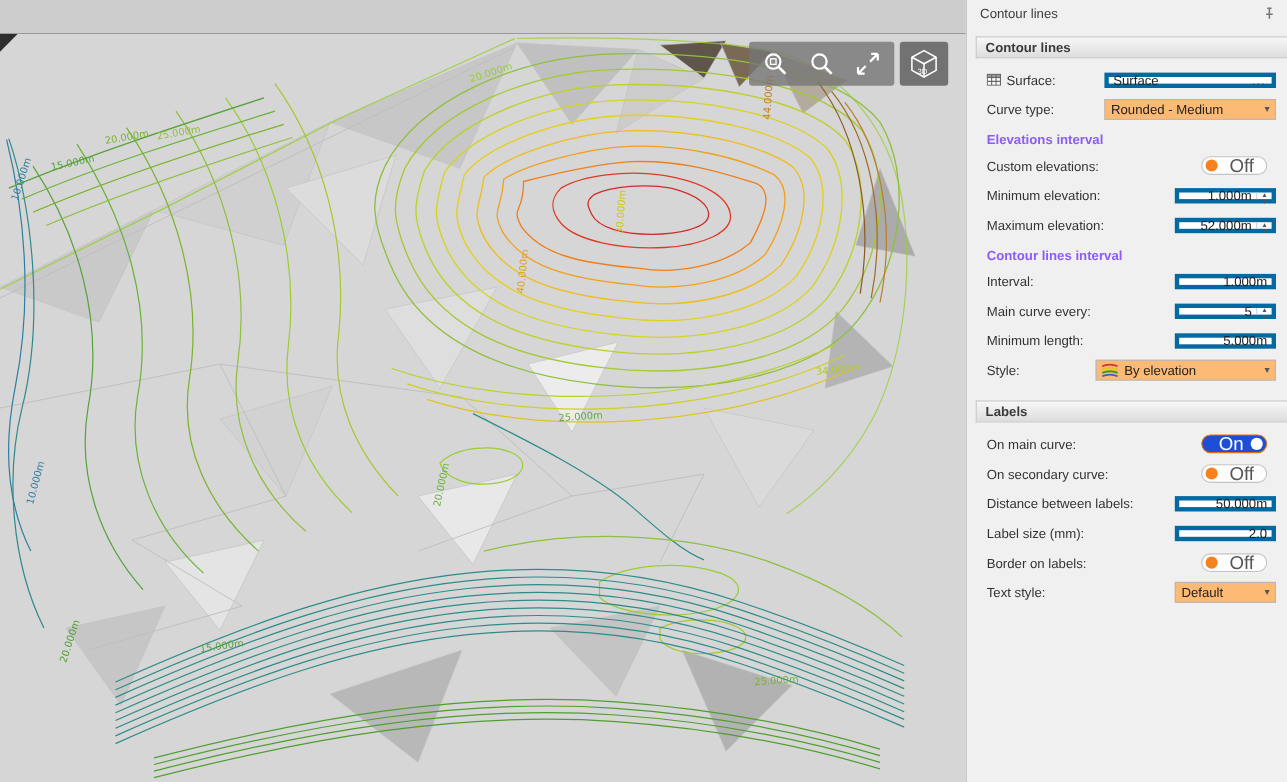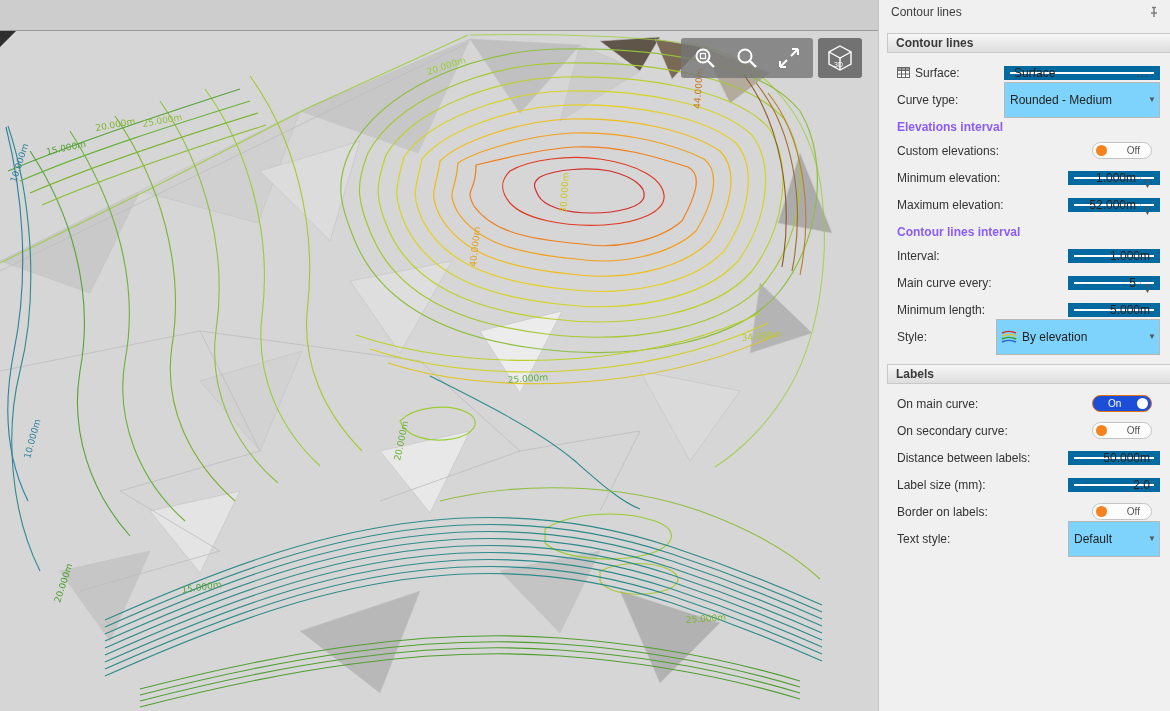--- a/index.html
+++ b/index.html
@@ -46,43 +46,43 @@
     border:1px solid #c9c9c9; border-right:none; box-sizing:border-box;
     display:flex; align-items:center; padding:0 8px;
     font-weight:bold; color:#3a3a3a;
   }
   .group-body { padding-top:6px; }
   .row { height:27px; display:flex; align-items:center; justify-content:space-between; padding:0 10px 0 10px; }
   .row-label { display:flex; align-items:center; gap:5px; color:#333; white-space:nowrap; }
   .subhdr { font-weight:bold; color:#8b5cf6; padding:7px 0 3px 10px; }
 
   .field {
-    background:#fff; border:6px solid #0369a1; box-sizing:border-box;
+    background:#fff; border:4px solid #0369a1; box-sizing:border-box;
     height:14px; display:flex; align-items:center; font-size:12px; color:#222;
     cursor:text;
   }
   .field .val { flex:1; text-align:right; padding:0 4px; }
   .field.left .val { text-align:left; }
   .w-num { width:92px; }
   .w-wide { width:156px; }
   .w-style { width:164px; }
   .spinner { width:13px; height:100%; border-left:1px solid #cfcfcf; display:flex; flex-direction:column; }
   .spinner span { flex:1; display:flex; align-items:center; justify-content:center; font-size:6px; color:#555; cursor:pointer; line-height:1; }
   .browse { padding:0 5px; color:#444; letter-spacing:1px; cursor:pointer; }
 
   .dropdown {
-    background:#7dd3fc; border:1px solid #b7b7b7; box-sizing:border-box;
-    height:36px; display:flex; align-items:center; cursor:pointer; color:#222;
+    background:#fdba74; border:1px solid #b7b7b7; box-sizing:border-box;
+    height:19px; display:flex; align-items:center; cursor:pointer; color:#222;
   }
   .dropdown .val { flex:1; text-align:left; padding:0 5px; white-space:nowrap; overflow:hidden; }
   .chev { width:14px; display:flex; align-items:center; justify-content:center; color:#555; font-size:8px; }
 
   .toggle {
     width:60px; height:17px; border-radius:9px; box-sizing:border-box;
-    display:flex; align-items:center; position:relative; font-size:10px; cursor:pointer;
+    display:flex; align-items:center; position:relative; font-size:17px; cursor:pointer;
     margin-right:8px;
   }
   .toggle.off { background:#fdfdfd; border:1px solid #c4c4c4; color:#555; justify-content:flex-end; padding-right:11px; }
   .toggle.off .knob { position:absolute; left:3px; top:2px; width:11px; height:11px; border-radius:50%; background:#f5821f; }
   .toggle.on { background:#1d4ed8; border:1px solid #e37110; color:#fff; justify-content:flex-start; padding-left:15px; }
   .toggle.on .knob { position:absolute; right:3px; top:2px; width:11px; height:11px; border-radius:50%; background:#fff; }
 </style>
 </head>
 <body>
 

